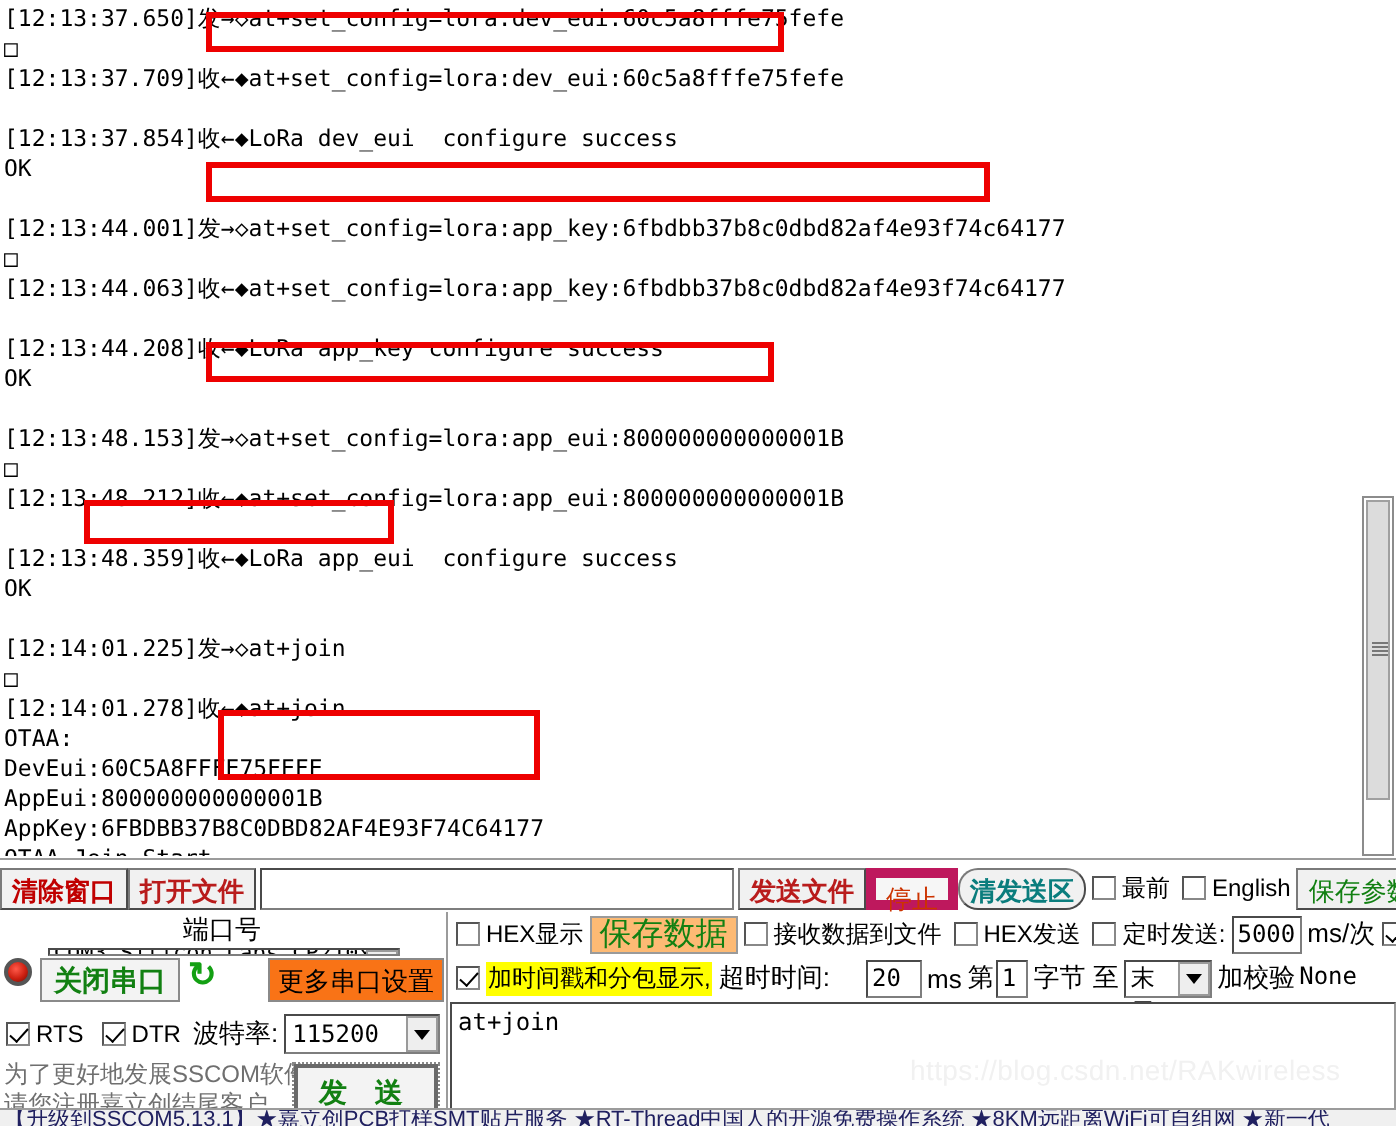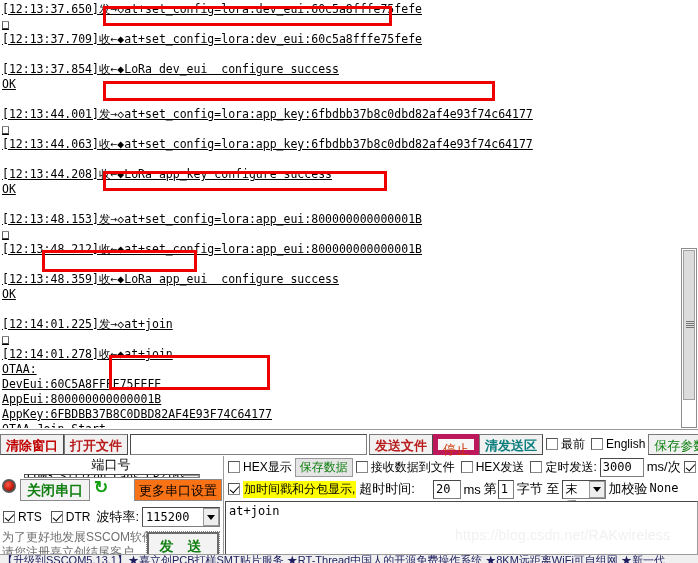--- a/index.html
+++ b/index.html
@@ -28,21 +28,21 @@
     position: absolute;
     left: 2px; top: 2px;
     width: 668px; height: 426px;
     font-family: "DejaVu Sans Mono", "Liberation Mono", monospace;
     font-size: 11.5px;
     line-height: 15px;
     color: #000000;
     white-space: pre;
     overflow: hidden;
   }
-  .logline { white-space: pre; height: 15px; text-decoration: underline; }
+  .logline { white-space: pre; height: 15px; }
 
   
   .annot {
     position: absolute;
     border: 3px solid #ee0000;
     pointer-events: none;
     background: transparent;
   }
 
   
@@ -105,21 +105,21 @@
     background: #f1f1f1;
     padding: 1px 5px;
     height: 21px;
     line-height: 19px;
     font-size: 13px;
     font-weight: bold;
     white-space: nowrap;
     cursor: default;
   }
   .btn.red { color: #c00000; }
-  .btn.teal { color: #0a7d7d; }
+  .btn.teal { color: #0a7d7d; border-radius: 10px; }
   .btn.plain { color: #b91c1c; font-weight: bold; font-size: 13px; }
   .btn.stop { color: #cc3300; font-weight: normal; border: 5px solid #be185d; background:#f6f6f6;}
   .btn.green { color: #128012; font-weight: normal; }
   #file-path-input {
     flex: 0 0 auto;
     width: 237px; height: 21px;
     border: 1px solid #7e7e7e;
     border-top-color: #4a4a4a;
     border-left-color: #4a4a4a;
     background: #ffffff;
@@ -298,23 +298,23 @@
     border-top-color:#4a4a4a; border-left-color:#4a4a4a;
     background: #fff;
     height: 19px;
     font-family: "DejaVu Sans Mono", monospace;
     font-size: 12px;
     padding: 0 2px;
     line-height: 17px;
   }
   .save-data-btn {
     border: 1px solid #9a9a9a;
-    background: #e5e5e5;
+    background: #fdba74;
     color: #128012;
-    font-size: 12px;
+    font-size: 16px;
     padding: 0 4px;
     height: 19px;
     line-height: 17px;
     white-space: nowrap;
   }
   .hl-yellow {
     background: #ffff00;
     padding: 0 1px;
   }
   #send-textarea {
@@ -454,21 +454,21 @@
           <span>接收数据到文件</span>
         </span>
         <span class="chk-wrap">
           <span class="chk"></span>
           <span>HEX发送</span>
         </span>
         <span class="chk-wrap">
           <span class="chk"></span>
           <span>定时发送:</span>
         </span>
-        <span class="mini-input" style="width:44px">3000</span>
+        <span class="mini-input" style="width:44px">5000</span>
         <span class="lbl" style="margin:0 3px">ms/次</span>
         <span class="chk on"></span>
       </div>
 
       <div id="opt-row2">
         <span class="chk-wrap">
           <span class="chk on"></span>
           <span class="hl-yellow">加时间戳和分包显示,</span>
         </span>
         <span class="lbl">超时时间:</span>

